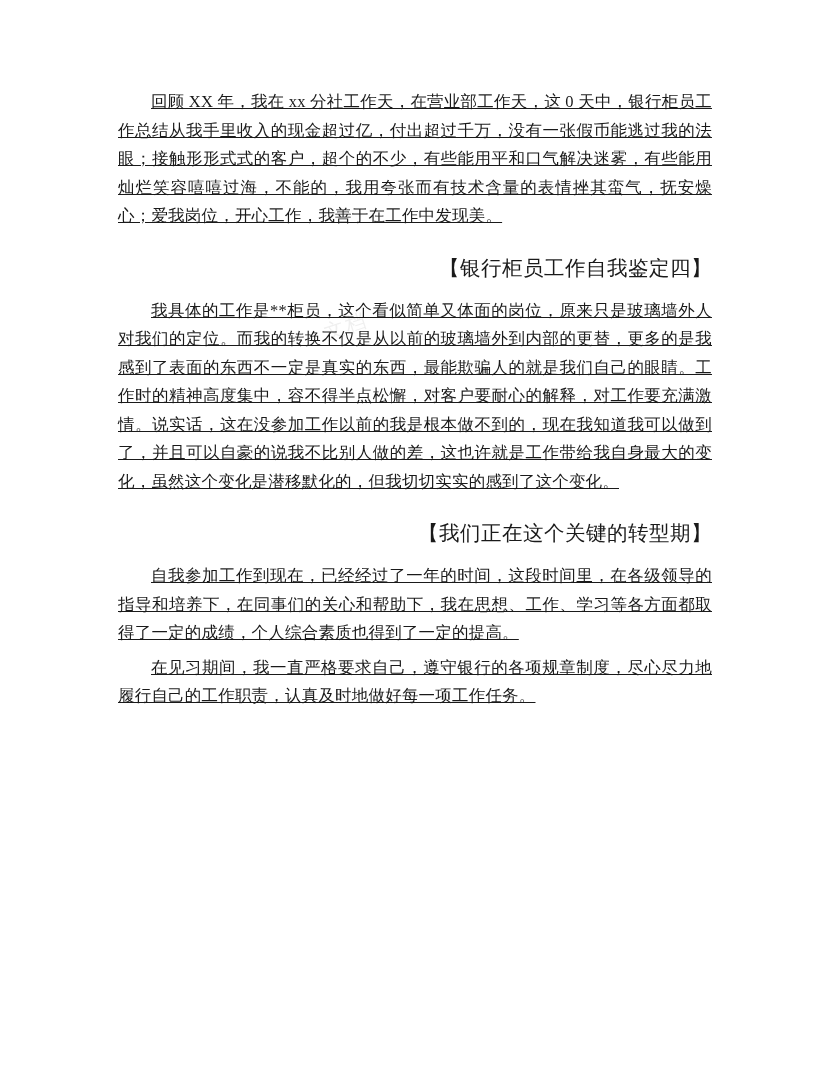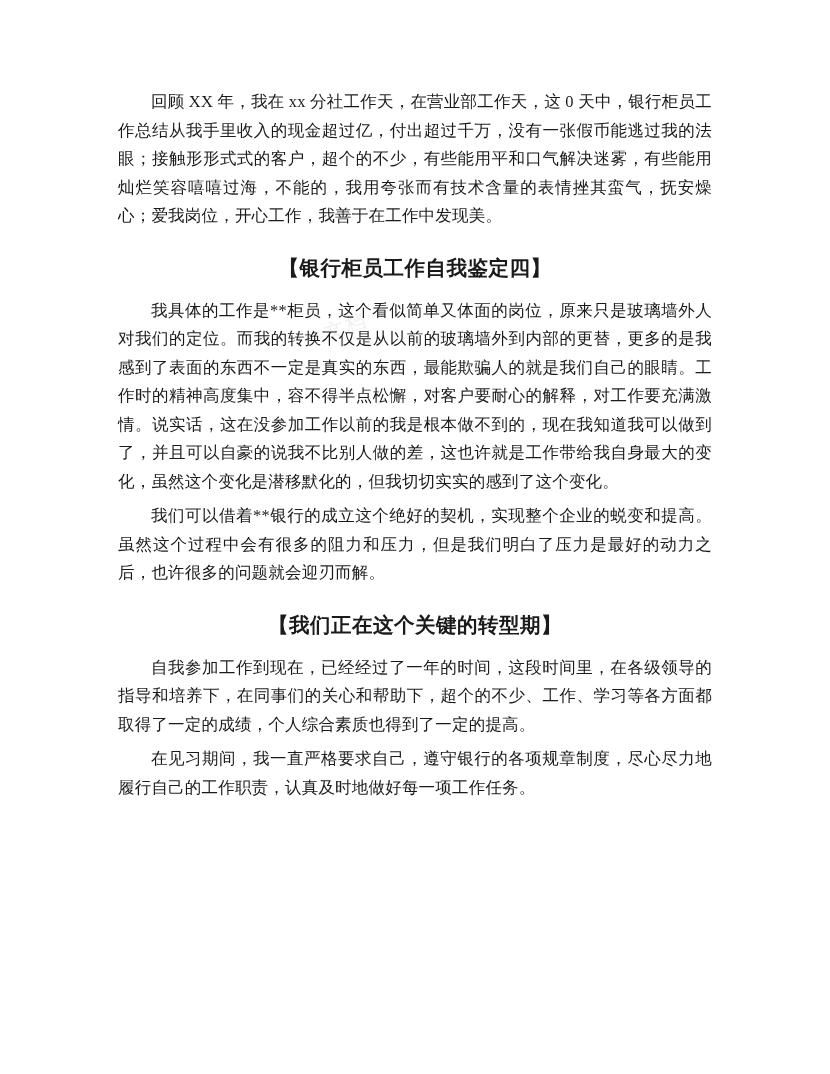--- a/index.html
+++ b/index.html
@@ -41,39 +41,39 @@
   }
   p.para {
     margin: 0 0 6px 0;
     font-size: 16.5px;
     line-height: 28.5px;
     text-align: justify;
     text-justify: inter-ideograph;
     text-indent: 2em;
     letter-spacing: 0.2px;
     font-family: "Liberation Serif", serif;
+    text-decoration: underline;
   }
   h2.heading {
     margin: 22px 0 14px 0;
     font-size: 20.5px;
     line-height: 30px;
-    text-align: center;
-    font-weight: bold;
+    text-align: right;
+    font-weight: normal;
     letter-spacing: 0.5px;
     font-family: "Liberation Serif", serif;
   }
   .content { position: relative; z-index: 2; }
 </style>
 </head>
 <body>
 
 <div class="page">
   <div class="watermark">文档</div>
   <div class="content">
     <p class="para">回顾 XX 年，我在 xx 分社工作天，在营业部工作天，这 0 天中，银行柜员工作总结从我手里收入的现金超过亿，付出超过千万，没有一张假币能逃过我的法眼；接触形形式式的客户，超个的不少，有些能用平和口气解决迷雾，有些能用灿烂笑容嘻嘻过海，不能的，我用夸张而有技术含量的表情挫其蛮气，抚安燥心；爱我岗位，开心工作，我善于在工作中发现美。</p>
     <h2 class="heading">【银行柜员工作自我鉴定四】</h2>
     <p class="para">我具体的工作是**柜员，这个看似简单又体面的岗位，原来只是玻璃墙外人对我们的定位。而我的转换不仅是从以前的玻璃墙外到内部的更替，更多的是我感到了表面的东西不一定是真实的东西，最能欺骗人的就是我们自己的眼睛。工作时的精神高度集中，容不得半点松懈，对客户要耐心的解释，对工作要充满激情。说实话，这在没参加工作以前的我是根本做不到的，现在我知道我可以做到了，并且可以自豪的说我不比别人做的差，这也许就是工作带给我自身最大的变化，虽然这个变化是潜移默化的，但我切切实实的感到了这个变化。</p>
-    <p class="para">我们可以借着**银行的成立这个绝好的契机，实现整个企业的蜕变和提高。虽然这个过程中会有很多的阻力和压力，但是我们明白了压力是最好的动力之后，也许很多的问题就会迎刃而解。</p>
     <h2 class="heading">【我们正在这个关键的转型期】</h2>
-    <p class="para">自我参加工作到现在，已经经过了一年的时间，这段时间里，在各级领导的指导和培养下，在同事们的关心和帮助下，超个的不少、工作、学习等各方面都取得了一定的成绩，个人综合素质也得到了一定的提高。</p>
+    <p class="para">自我参加工作到现在，已经经过了一年的时间，这段时间里，在各级领导的指导和培养下，在同事们的关心和帮助下，我在思想、工作、学习等各方面都取得了一定的成绩，个人综合素质也得到了一定的提高。</p>
     <p class="para">在见习期间，我一直严格要求自己，遵守银行的各项规章制度，尽心尽力地履行自己的工作职责，认真及时地做好每一项工作任务。</p>
   </div>
 </div>
 
 </body></html>

